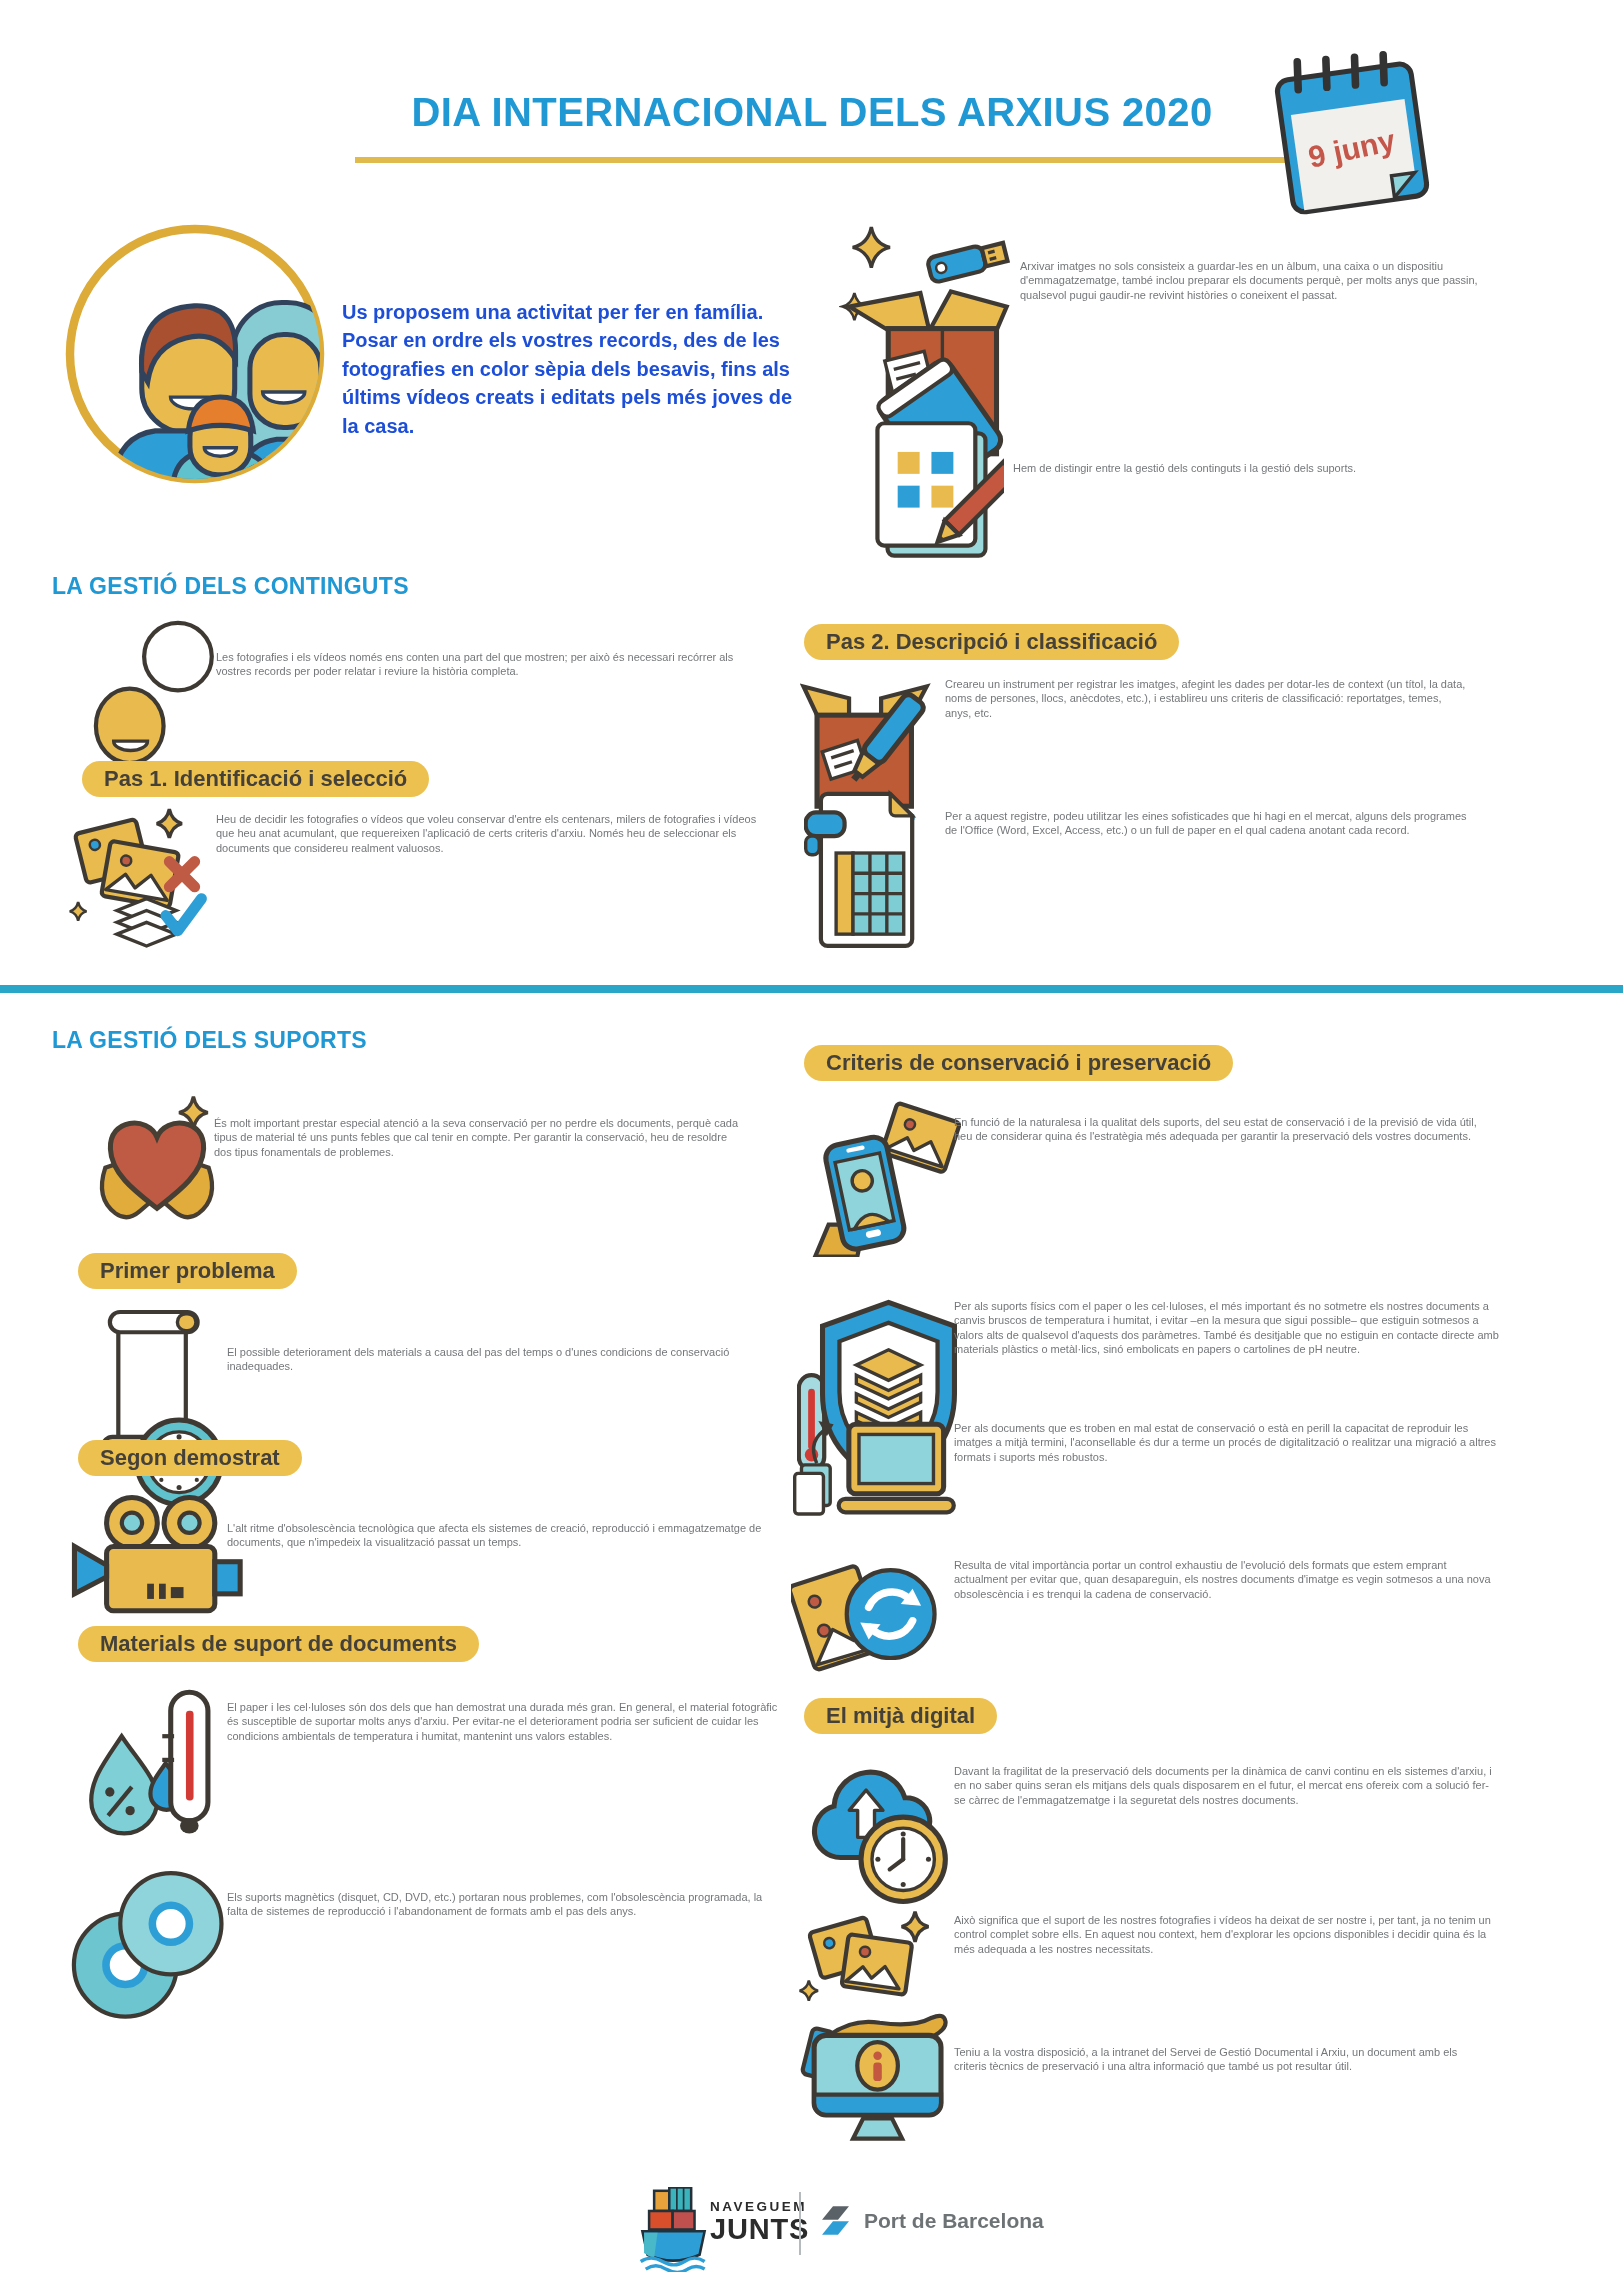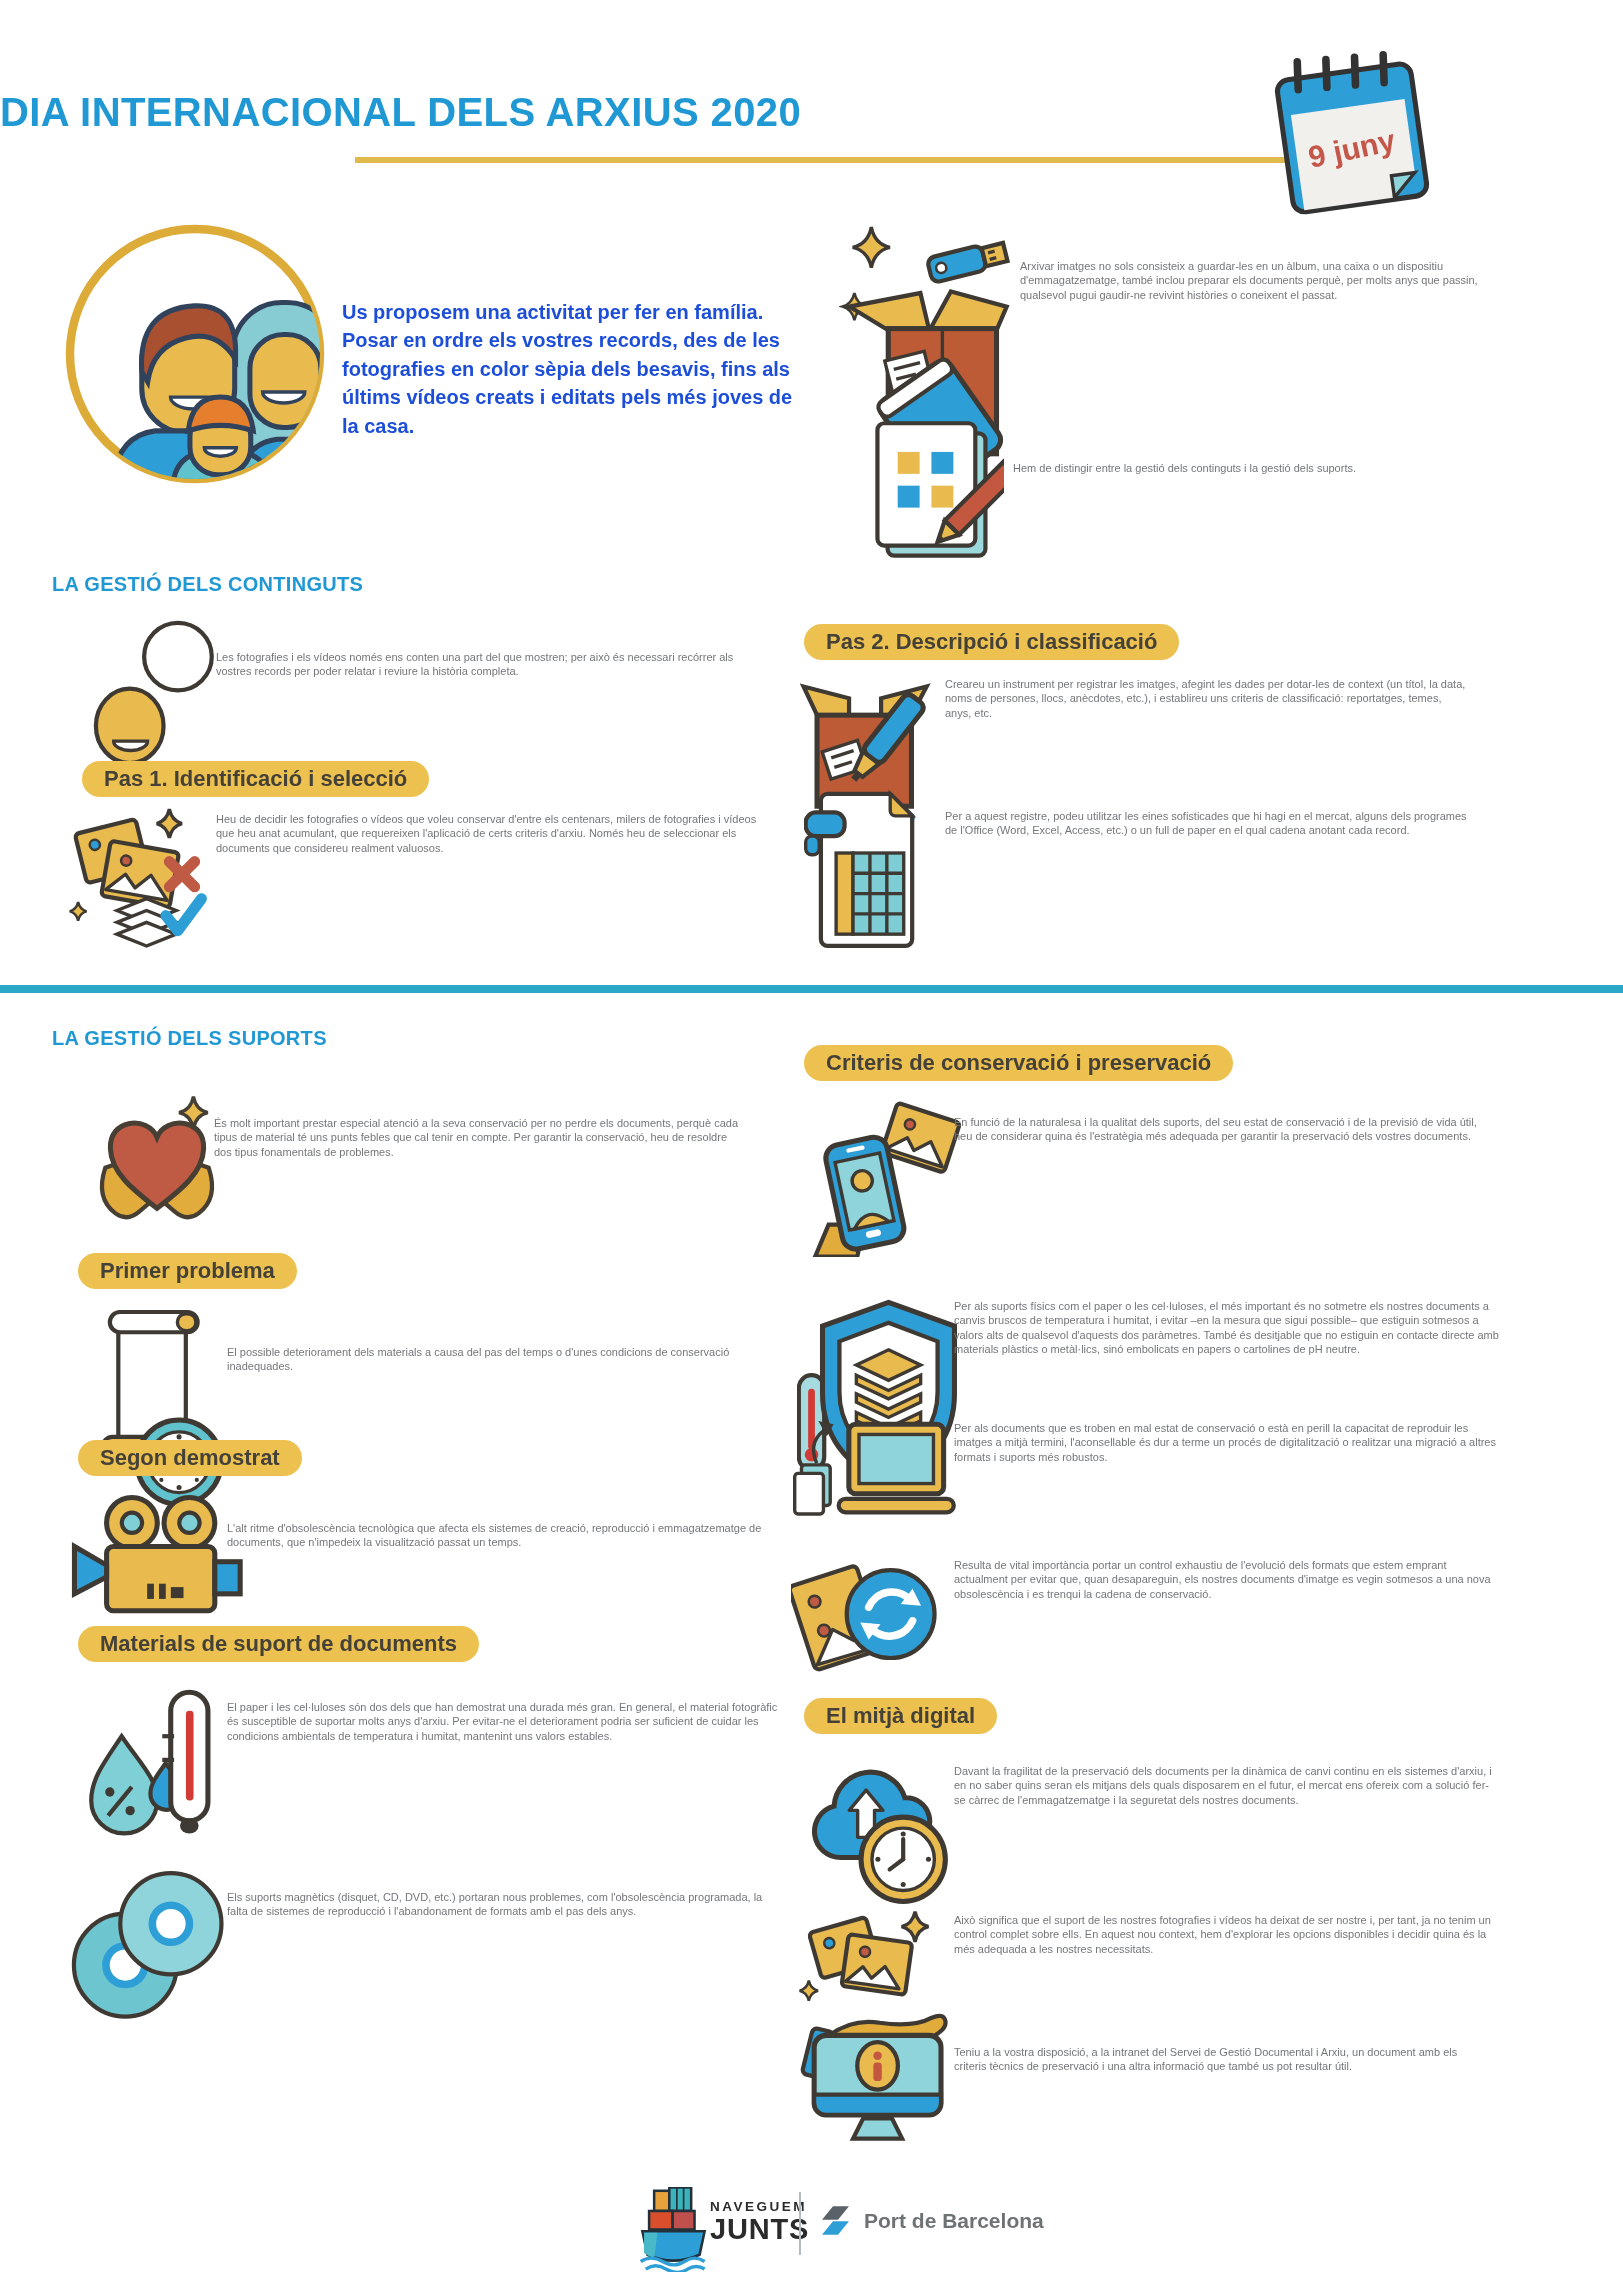--- a/index.html
+++ b/index.html
@@ -1,22 +1,22 @@
 <!DOCTYPE html>
 <html style="font-size:13.5px"><head>
 <meta charset="utf-8">
 <style>
   *{margin:0;padding:0;box-sizing:border-box}
   html,body{background:#fff}
   .poster{position:relative;width:1624px;height:2295px;background:#ffffff;
           font-family:"Liberation Sans",sans-serif;overflow:hidden}
-  .page-title{position:absolute;left:0;top:90px;width:1624px;text-align:left;
+  .page-title{position:absolute;left:0;top:90px;width:1624px;text-align:center;
               font-size:40px;font-weight:800;color:#2098d4;letter-spacing:0.4px}
   .title-underline{position:absolute;left:355px;top:157px;width:941px;height:6px;background:#e0ba4c}
-  .h-section{position:absolute;font-size:20px;font-weight:800;color:#2098d4;letter-spacing:0.3px}
+  .h-section{position:absolute;font-size:23px;font-weight:800;color:#2098d4;letter-spacing:0.3px}
   .pill{position:absolute;display:inline-block;background:#ecc14f;border-radius:18.6px;
         padding:5px 22px;font-size:22px;font-weight:bold;color:#454139;white-space:nowrap}
   .body-text{position:absolute;font-size:11px;line-height:1.3;color:#74777a}
   .intro-text{position:absolute;font-size:20px;font-weight:bold;line-height:1.42;color:#1d4ed8}
   .divider{position:absolute;left:0;top:985px;width:1624px;height:7.6px;background:#2aa6c8}
   .icon{position:absolute}
   .icon svg{display:block;width:100%;height:100%}
   .footer-naveguem{position:absolute;left:710px;top:2199px;width:93px;text-align:left;color:#2b2b2b}
   .footer-naveguem .nv{font-size:13.5px;font-weight:bold;letter-spacing:2.5px}
   .footer-naveguem .jt{font-size:29px;font-weight:800;letter-spacing:0.8px;line-height:1.05}

